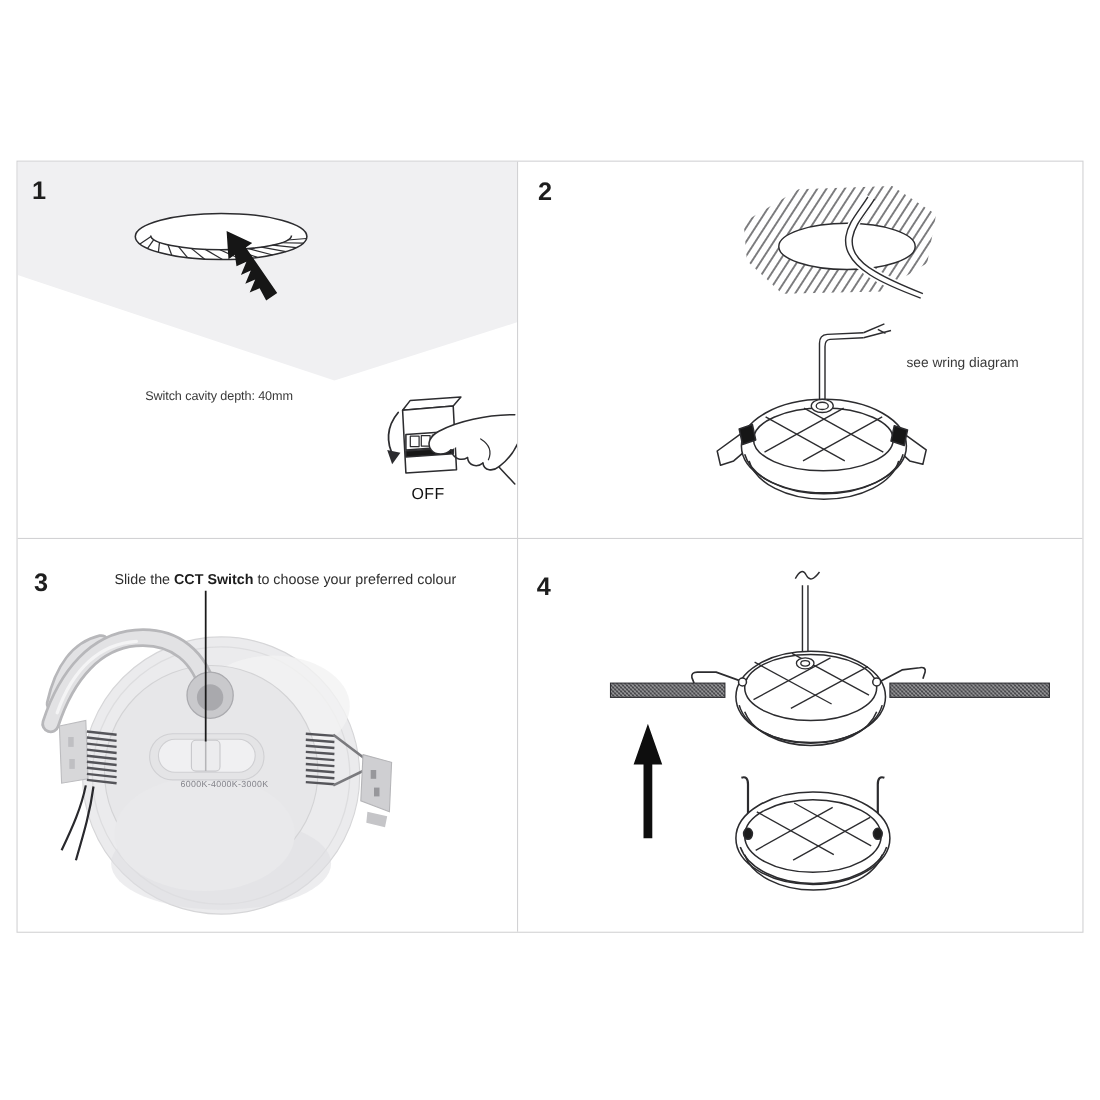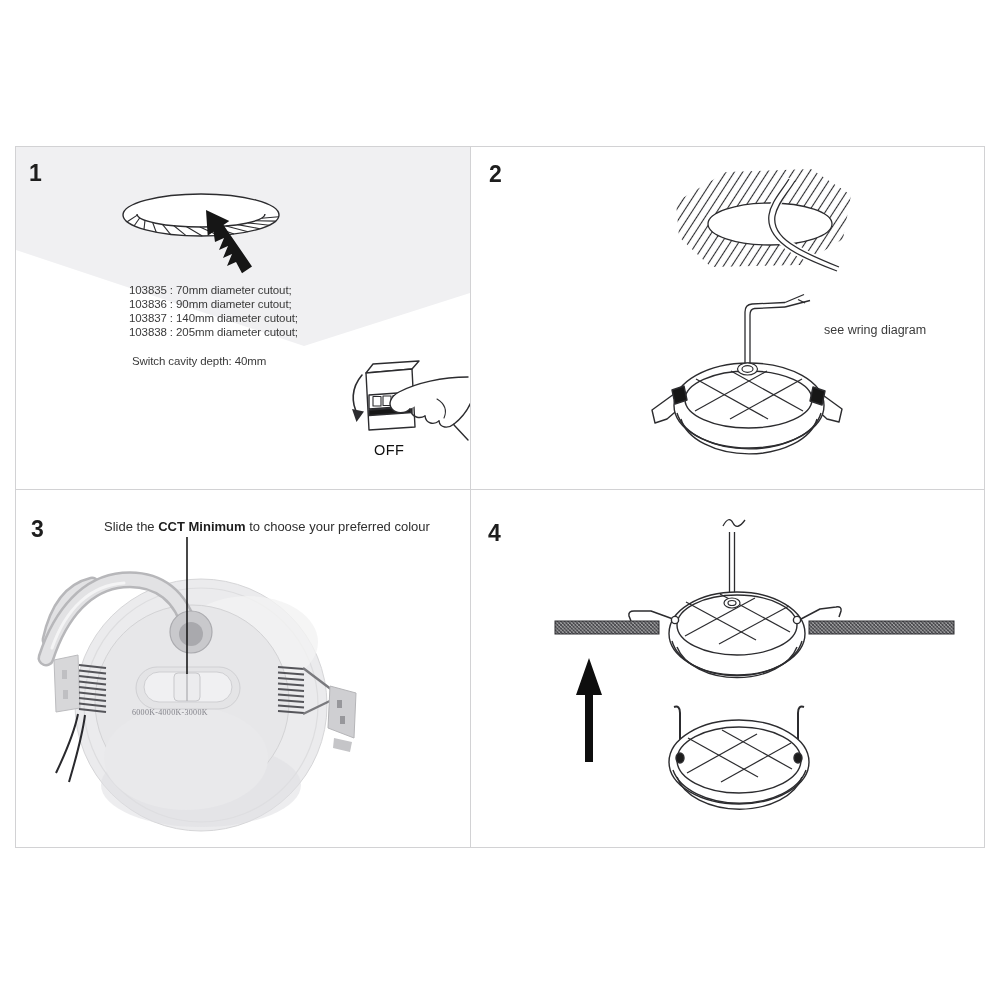--- a/index.html
+++ b/index.html
@@ -22,22 +22,22 @@
   .artwork{position:absolute;left:0;top:0;}
   .cutout-list{position:absolute;left:113px;top:136px;font-size:11.5px;line-height:14px;
                color:#3a3a3a;letter-spacing:-0.1px;}
   .cavity-note{position:absolute;left:116px;top:208px;font-size:11.5px;color:#3a3a3a;letter-spacing:-0.1px;}
   .off-label{position:absolute;left:358px;top:295px;width:56px;text-align:left;
              font-size:14.5px;font-weight:normal;color:#101010;letter-spacing:0.4px;}
   .wiring-note{position:absolute;left:353px;top:144px;font-size:12.5px;color:#3a3a3a;margin-top:32px;}
   .cct-title{position:absolute;left:88px;top:29px;width:290px;text-align:center;
              font-size:13px;color:#2e2e2e;white-space:nowrap;}
   .cct-title b{font-weight:bold;color:#1c1c1c;}
-  .cct-range-label{position:absolute;left:116px;top:218px;width:112px;text-align:left;
-                   font-size:8px;color:#83838a;letter-spacing:0.3px;font-family:Liberation Serif, serif;}
+  .cct-range-label{position:absolute;left:116px;top:218px;width:112px;text-align:right;
+                   font-size:8px;color:#83838a;letter-spacing:0.3px;}
   svg{display:block;}
 </style>
 </head>
 <body>
 
 <div id="page">
   <div id="grid">
     <div class="vdivider"></div>
     <div class="hdivider"></div>
 
@@ -86,26 +86,20 @@
             <path d="M 438 278 L 452 293" fill="none"></path>
             <path d="M 421 252 C 429 257 431 264 428 271" fill="none" stroke-width="1.1"></path>
           </g>
           <g fill="none" stroke-width="1.6">
             <path d="M 346 228 C 335 241 335 256 342 268"></path>
             <polygon points="336,262 348,264.5 340.5,275" fill="#2c2c2f" stroke="none"></polygon>
           </g>
         </g>
       </svg>
       <div class="stepnum">1</div>
-      <div class="cutout-list">
-        <div>103835 : 70mm diameter cutout;</div>
-        <div>103836 : 90mm diameter cutout;</div>
-        <div>103837 : 140mm diameter cutout;</div>
-        <div>103838 : 205mm diameter cutout;</div>
-      </div>
       <div class="cavity-note">Switch cavity depth: 40mm</div>
       <div class="off-label">OFF</div>
     </section>
 
     <section class="panel" id="panel2">
       <svg class="artwork" width="515" height="342" viewBox="0 0 515 342">
         <defs>
           <pattern id="hatchP2" width="7" height="7" patternUnits="userSpaceOnUse" patternTransform="rotate(33)">
             <line x1="3.5" y1="0" x2="3.5" y2="7" stroke="#2c2c2f" stroke-width="1.1"></line>
           </pattern>
@@ -224,21 +218,21 @@
             <rect x="120" y="177" width="104" height="42" rx="21" fill="#e4e4e6" stroke="#d0d0d3" stroke-width="1"></rect>
             <rect x="128" y="182" width="88" height="30" rx="15" fill="#f0f0f2" stroke="#cfcfd2" stroke-width="1"></rect>
             <rect x="158" y="183" width="26" height="28" rx="4" fill="#ececee" stroke="#c8c8cb" stroke-width="1"></rect>
             <line x1="171" y1="183" x2="171" y2="211" stroke="#b5b5b8" stroke-width="1.4"></line>
           </g>
         </g>
 
         <line x1="171" y1="47" x2="171" y2="184" stroke="#1a1a1a" stroke-width="1.6"></line>
       </svg>
       <div class="stepnum">3</div>
-      <div class="cct-title"><span>Slide the </span><b>CCT Minimum</b><span> to choose your preferred colour</span></div>
+      <div class="cct-title"><span>Slide the </span><b>CCT Switch</b><span> to choose your preferred colour</span></div>
       <div class="cct-range-label">6000K-4000K-3000K</div>
     </section>
 
     <section class="panel" id="panel4">
       <svg class="artwork" width="515" height="357" viewBox="0 0 515 357">
         <defs>
           <pattern id="ceilP4" width="3.6" height="3.6" patternUnits="userSpaceOnUse">
             <rect width="3.6" height="3.6" fill="#47474b"></rect>
             <line x1="0" y1="0" x2="3.6" y2="3.6" stroke="#ffffff" stroke-width="0.7" opacity="0.75"></line>
             <line x1="3.6" y1="0" x2="0" y2="3.6" stroke="#ffffff" stroke-width="0.5" opacity="0.5"></line>

